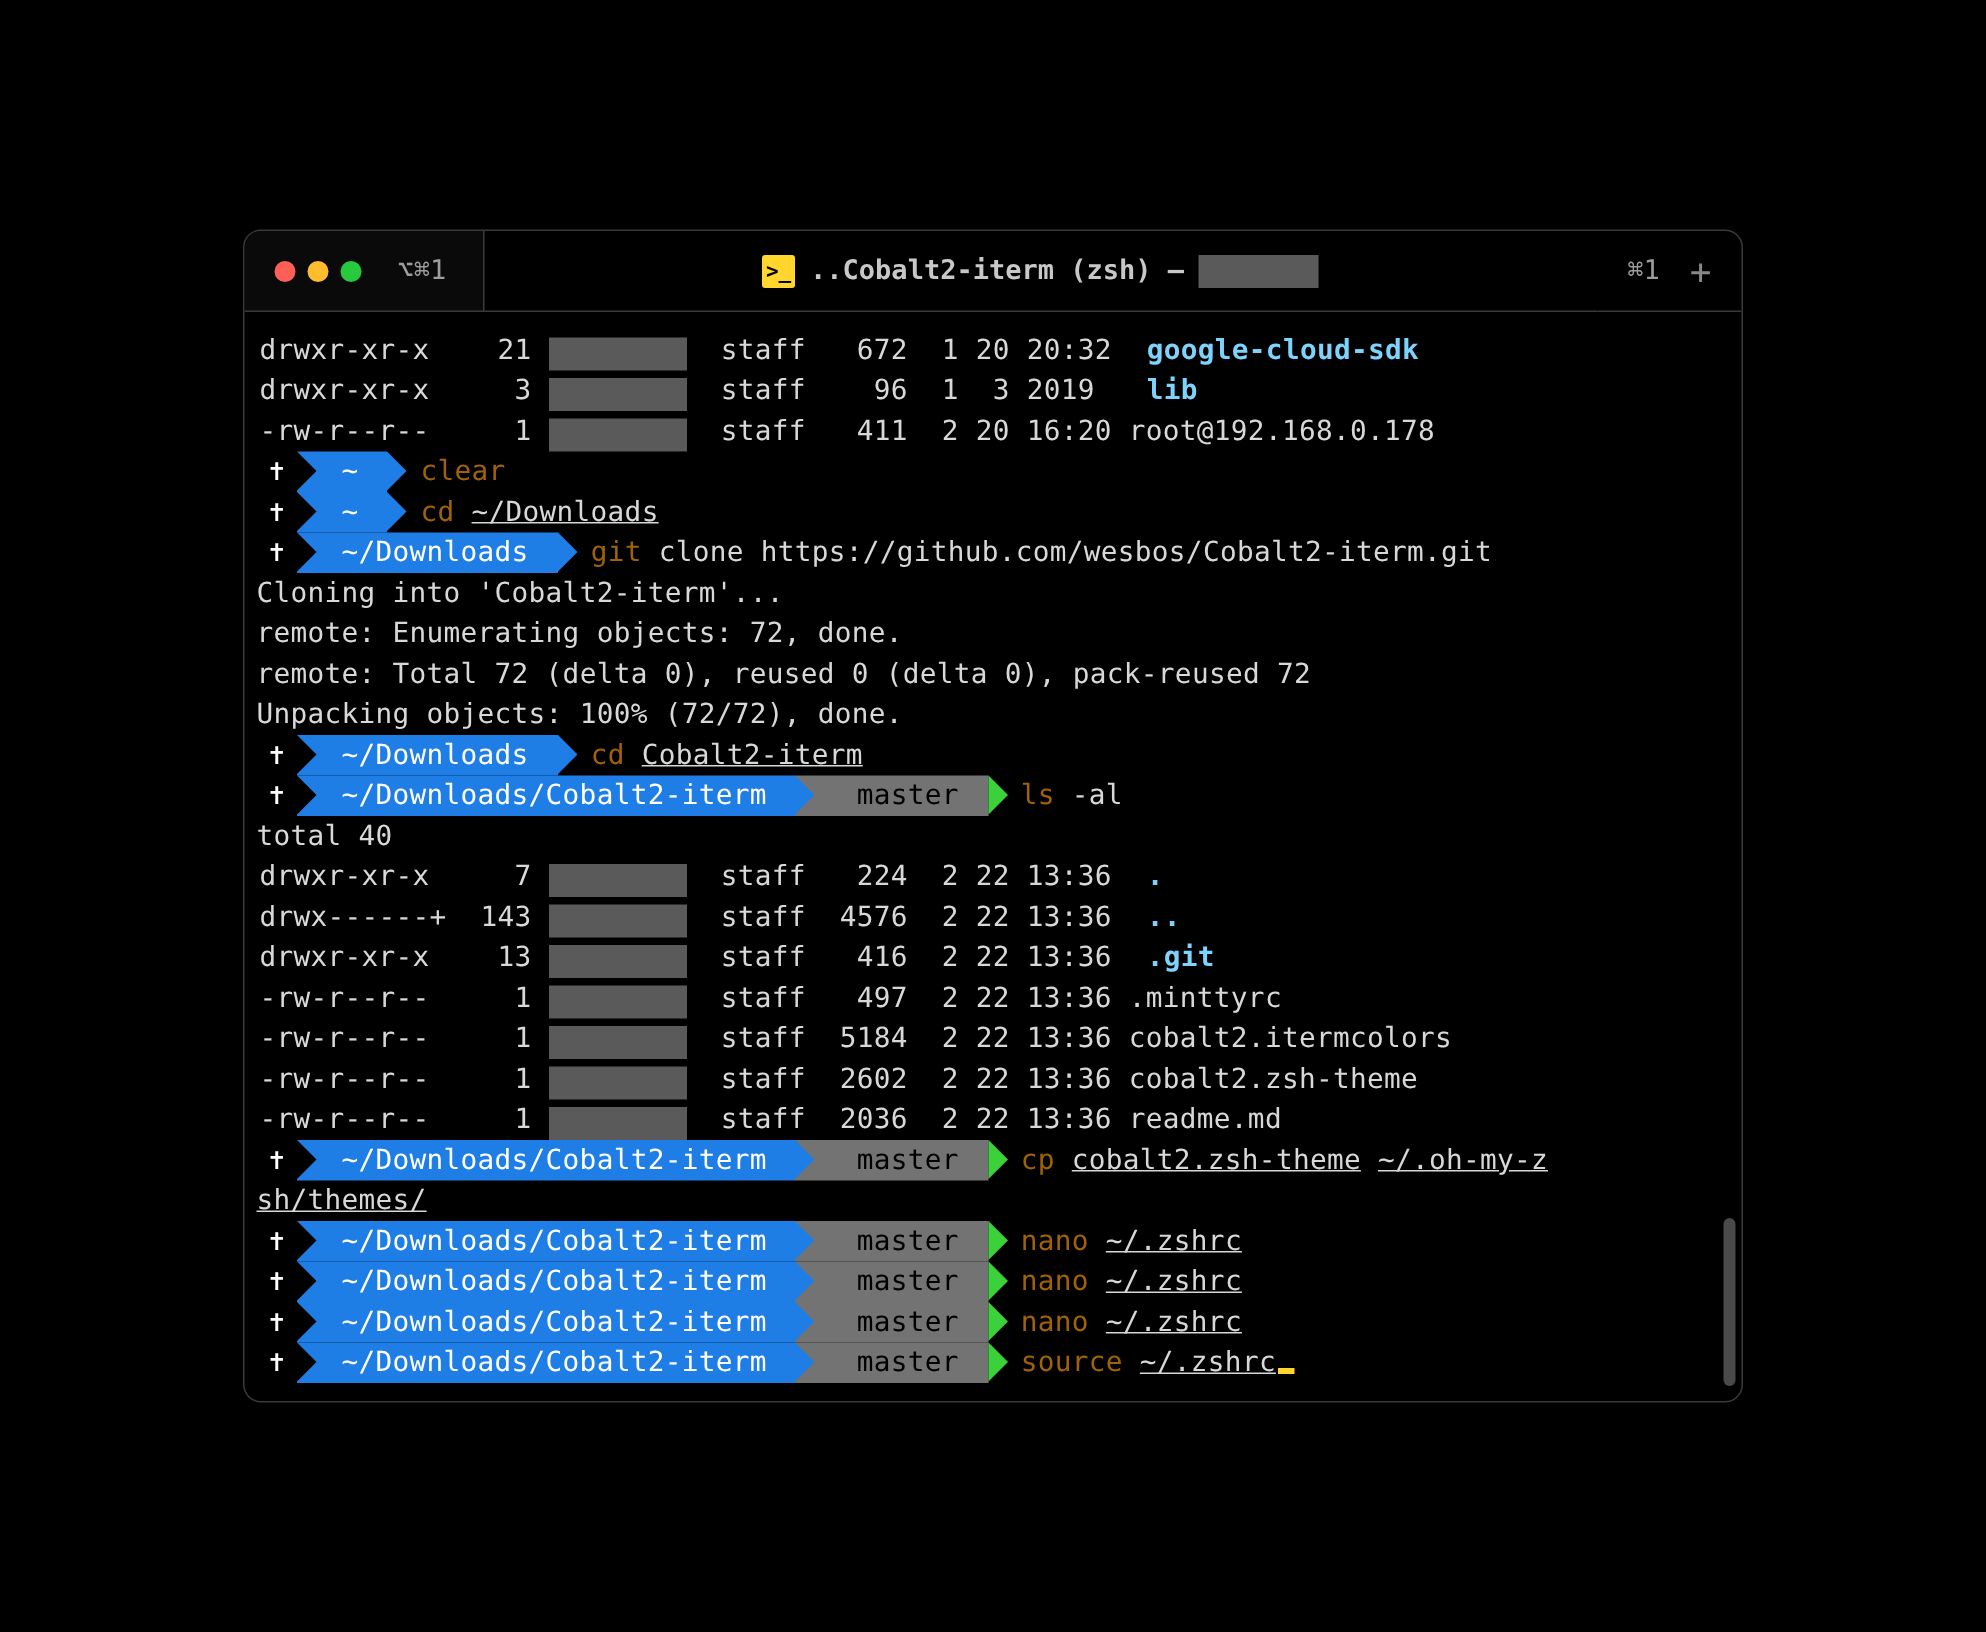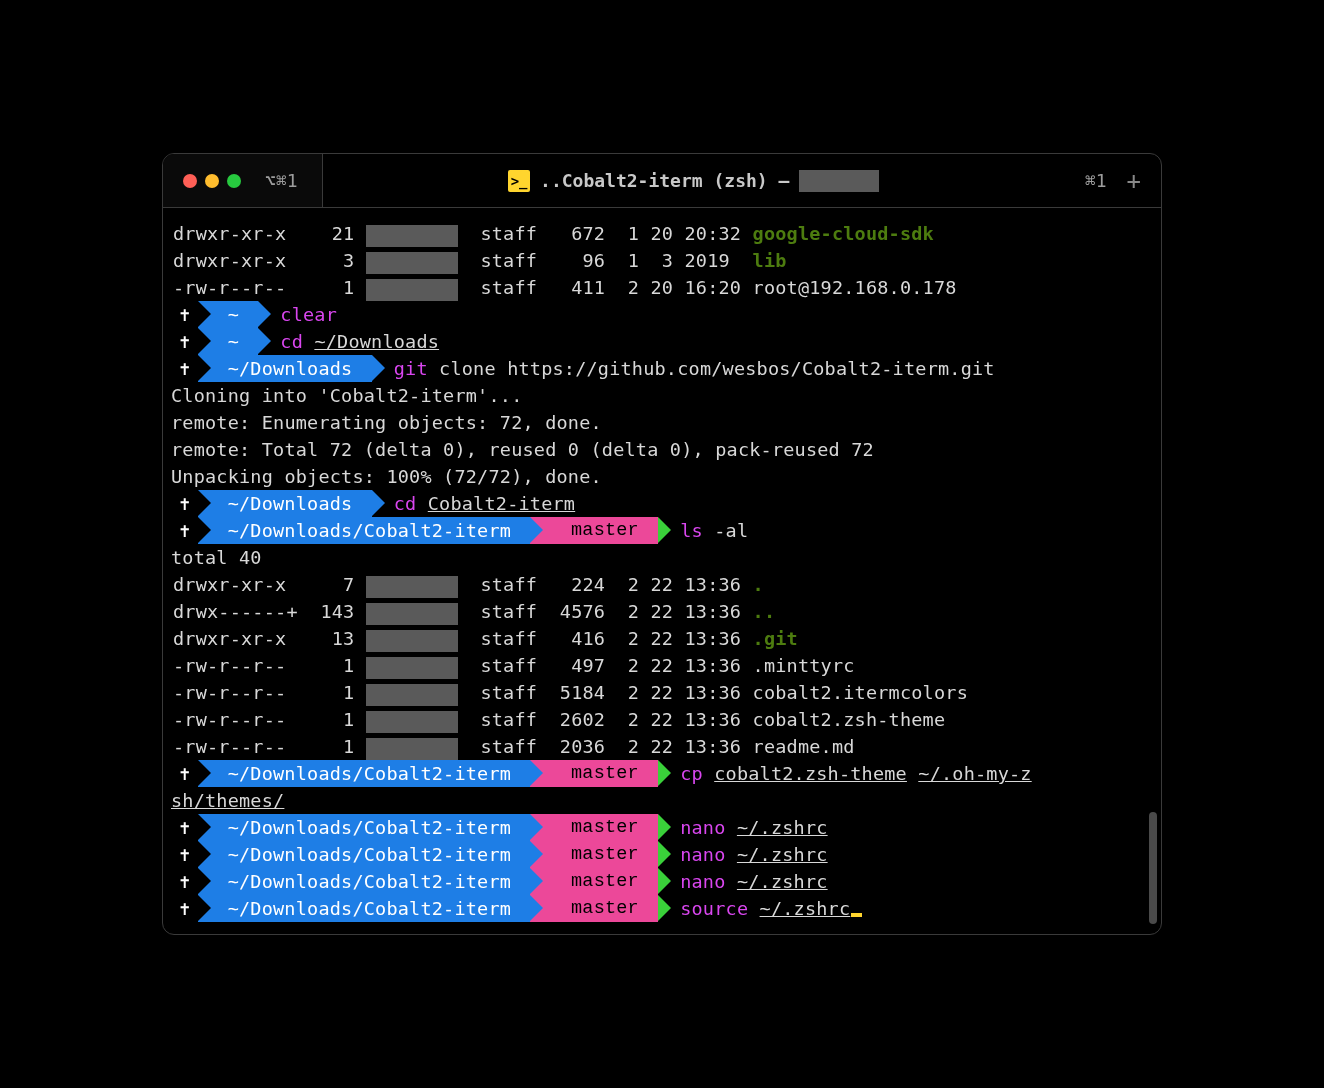--- a/index.html
+++ b/index.html
@@ -79,45 +79,45 @@
     font-size: 18.5px;
     line-height: 27px;
     color: #d8d8d8;
     white-space: pre;
     letter-spacing: 0.2px;
     overflow: hidden;
   }
   .row { display: flex; align-items: center; height: 27px; }
   .ls-row { padding-left: 2px; align-items: flex-end; }
   .redact { display: inline-block; width: 92px; height: 22px; background: #5a5a5a; vertical-align: -4px; }
-  .cyan { color: #4d7c0f; font-weight: 600; }
+  .cyan { color: #7dd3fc; font-weight: 600; margin-left: 12px; }
   .underline { text-decoration: underline; }
 
   
   .prompt { display: flex; align-items: center; height: 27px; }
   .seg {
     display: inline-flex; align-items: center; height: 27px;
     padding: 0 8px 0 18px; position: relative;
     font-weight: 500;
   }
   .seg::after {
     content: ""; position: absolute; right: -13px; top: 0;
     border-top: 13.5px solid transparent;
     border-bottom: 13.5px solid transparent;
     border-left: 13px solid currentColor;
     z-index: 2;
   }
   .seg-black { background: #000; color: #fff; padding-left: 8px; }
   .seg-black::after { border-left-color: #000; }
   .seg-blue { background: #1e7ee6; color: #fff; }
   .seg-blue::after { border-left-color: #1e7ee6; }
-  .seg-green { background: #ec4899; color: #000; font-family: Liberation Mono, monospace; }
+  .seg-green { background: #737373; color: #000; }
   .seg-green::after { border-left-color: #3ad13a; }
   .cmd { margin-left: 22px; color: #d8d8d8; }
-  .cmd-green { color: #d946ef; }
+  .cmd-green { color: #a16207; }
   .cursor { display: inline-block; width: 11px; height: 4px; background: #ffd52e; vertical-align: -2px; margin-left: 1px; }
 
   .scrollbar {
     position: absolute; right: 4px; bottom: 10px; width: 8px; height: 112px;
     background: #4a4a4a; border-radius: 4px;
   }
 </style>
 </head>
 <body>
 

